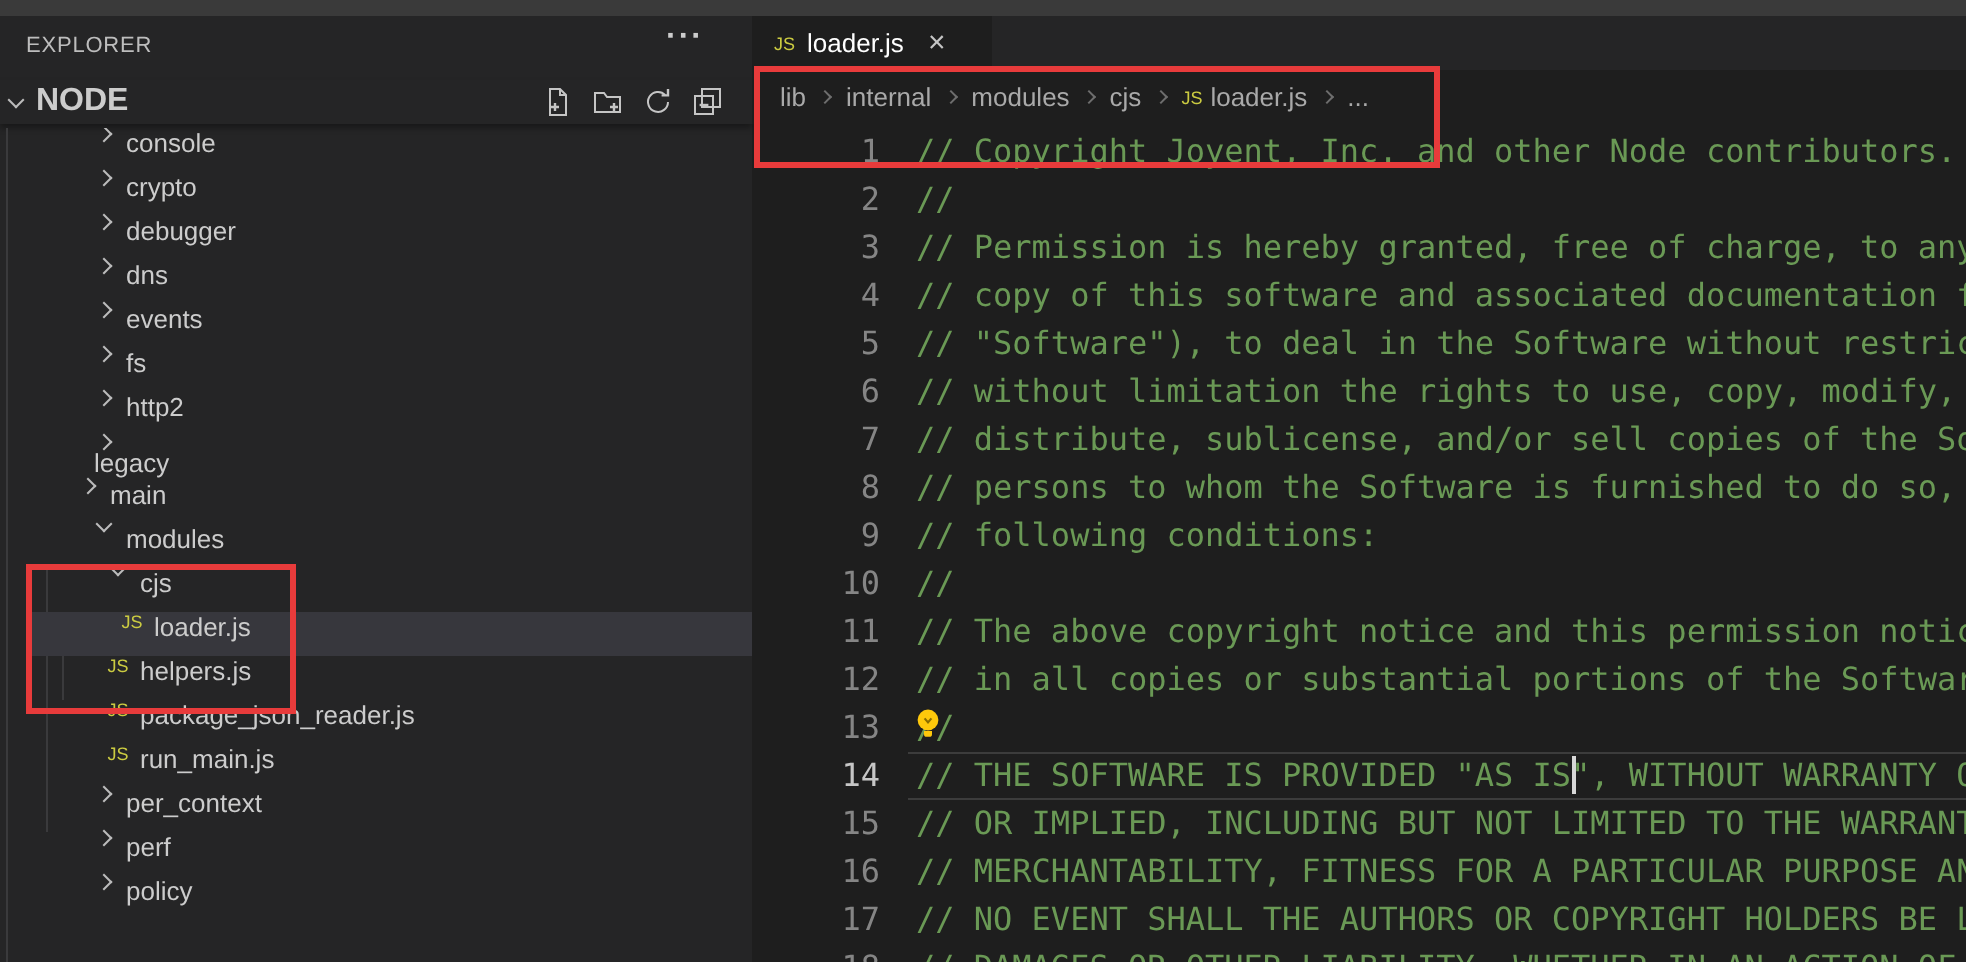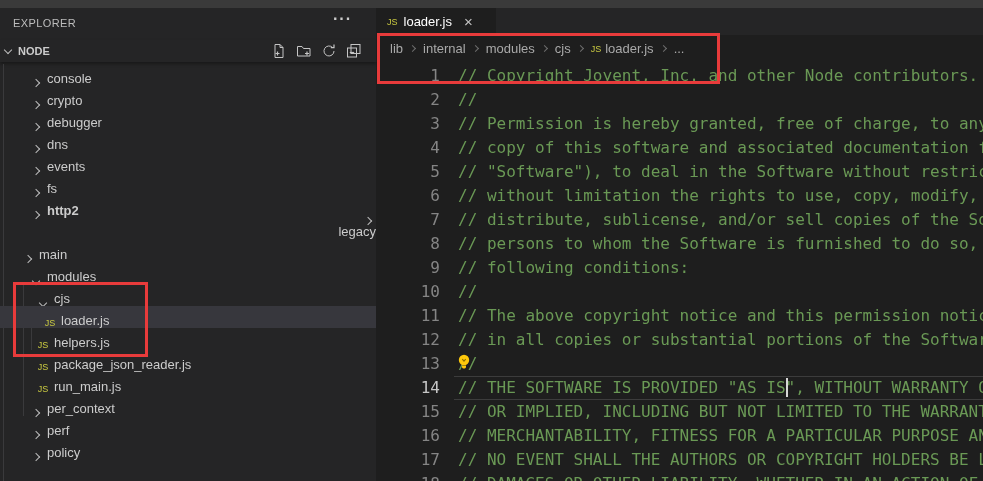--- a/index.html
+++ b/index.html
@@ -13,28 +13,28 @@
   .titlebar{ position:absolute; left:0; top:0; width:983px; height:8px; background:#3a3a3a; }
 
   
   .sidebar{ position:absolute; left:0; top:8px; width:376px; height:473px; background:#252526; color:#cccccc; }
   .ex-header{ position:absolute; left:0; top:0; width:100%; height:32px; }
   .ex-title{ position:absolute; left:13px; top:9px; font-size:11px; color:#bdbdbd; letter-spacing:.4px; }
   .ex-more{ position:absolute; right:24px; top:2px; font-size:16px; font-weight:bold; color:#cccccc; cursor:pointer; letter-spacing:1px; }
   .node-header{ position:absolute; left:0; top:32px; width:100%; height:22px; display:flex; align-items:center;
                 box-shadow:0 2px 3px rgba(0,0,0,.35); }
   .node-chev{ margin-left:5px; }
-  .node-title{ margin-left:7px; font-size:11px; font-weight:bold; color:#cccccc; }
+  .node-title{ margin-left:7px; font-size:16px; font-weight:bold; color:#cccccc; }
   .node-actions{ position:absolute; right:14px; top:3px; display:flex; gap:9px; }
   .act{ width:16px; height:16px; display:flex; align-items:center; justify-content:center; cursor:pointer; }
   .act svg{ stroke:#c5c5c5; fill:none; stroke-width:1; }
 
   .tree{ position:absolute; left:0; top:56px; width:100%; height:417px; overflow:hidden; }
   .guide{ position:absolute; width:1px; background:#3a3a3c; }
-  .tree-row{ position:relative; height:22px; display:flex; align-items:flex-end; font-size:13px; color:#cccccc; cursor:pointer; }
+  .tree-row{ position:relative; height:22px; display:flex; align-items:flex-start; font-size:13px; color:#cccccc; cursor:pointer;margin-left:16px; }
   .tree-row.selected{ background:#37373d; }
   .slot{ width:16px; flex:none; display:flex; align-items:center; justify-content:center; }
   .chev{ width:6px; height:6px; border-right:1.5px solid #bcbcbc; border-bottom:1.5px solid #bcbcbc; }
   .chev.right{ transform:rotate(-45deg); }
   .chev.down{ transform:rotate(45deg); margin-top:-3px; }
   .js-badge{ font-family:"Liberation Sans",sans-serif; font-size:9px; font-weight:normal; color:#cbcb41; }
   .tree-label{ margin-left:3px; white-space:nowrap; }
 
   
   .tabbar{ position:absolute; left:376px; top:8px; width:607px; height:27px; background:#252526; }
@@ -144,21 +144,21 @@
             <span class="chev right"></span>
           </span>
           <span class="tree-label">events</span>
         </div>
         <div class="tree-row" style="padding-left: 28px;">
           <span class="slot">
             <span class="chev right"></span>
           </span>
           <span class="tree-label">fs</span>
         </div>
-        <div class="tree-row" style="padding-left: 28px; font-weight: bold;">
+        <div class="tree-row" style="padding-left: 28px;">
           <span class="slot">
             <span class="chev right"></span>
           </span>
           <span class="tree-label">http2</span>
         </div>
         <div class="tree-row" style="padding-left: 28px; flex-direction: column;">
           <span class="slot">
             <span class="chev right"></span>
           </span>
           <span class="tree-label">legacy</span>

